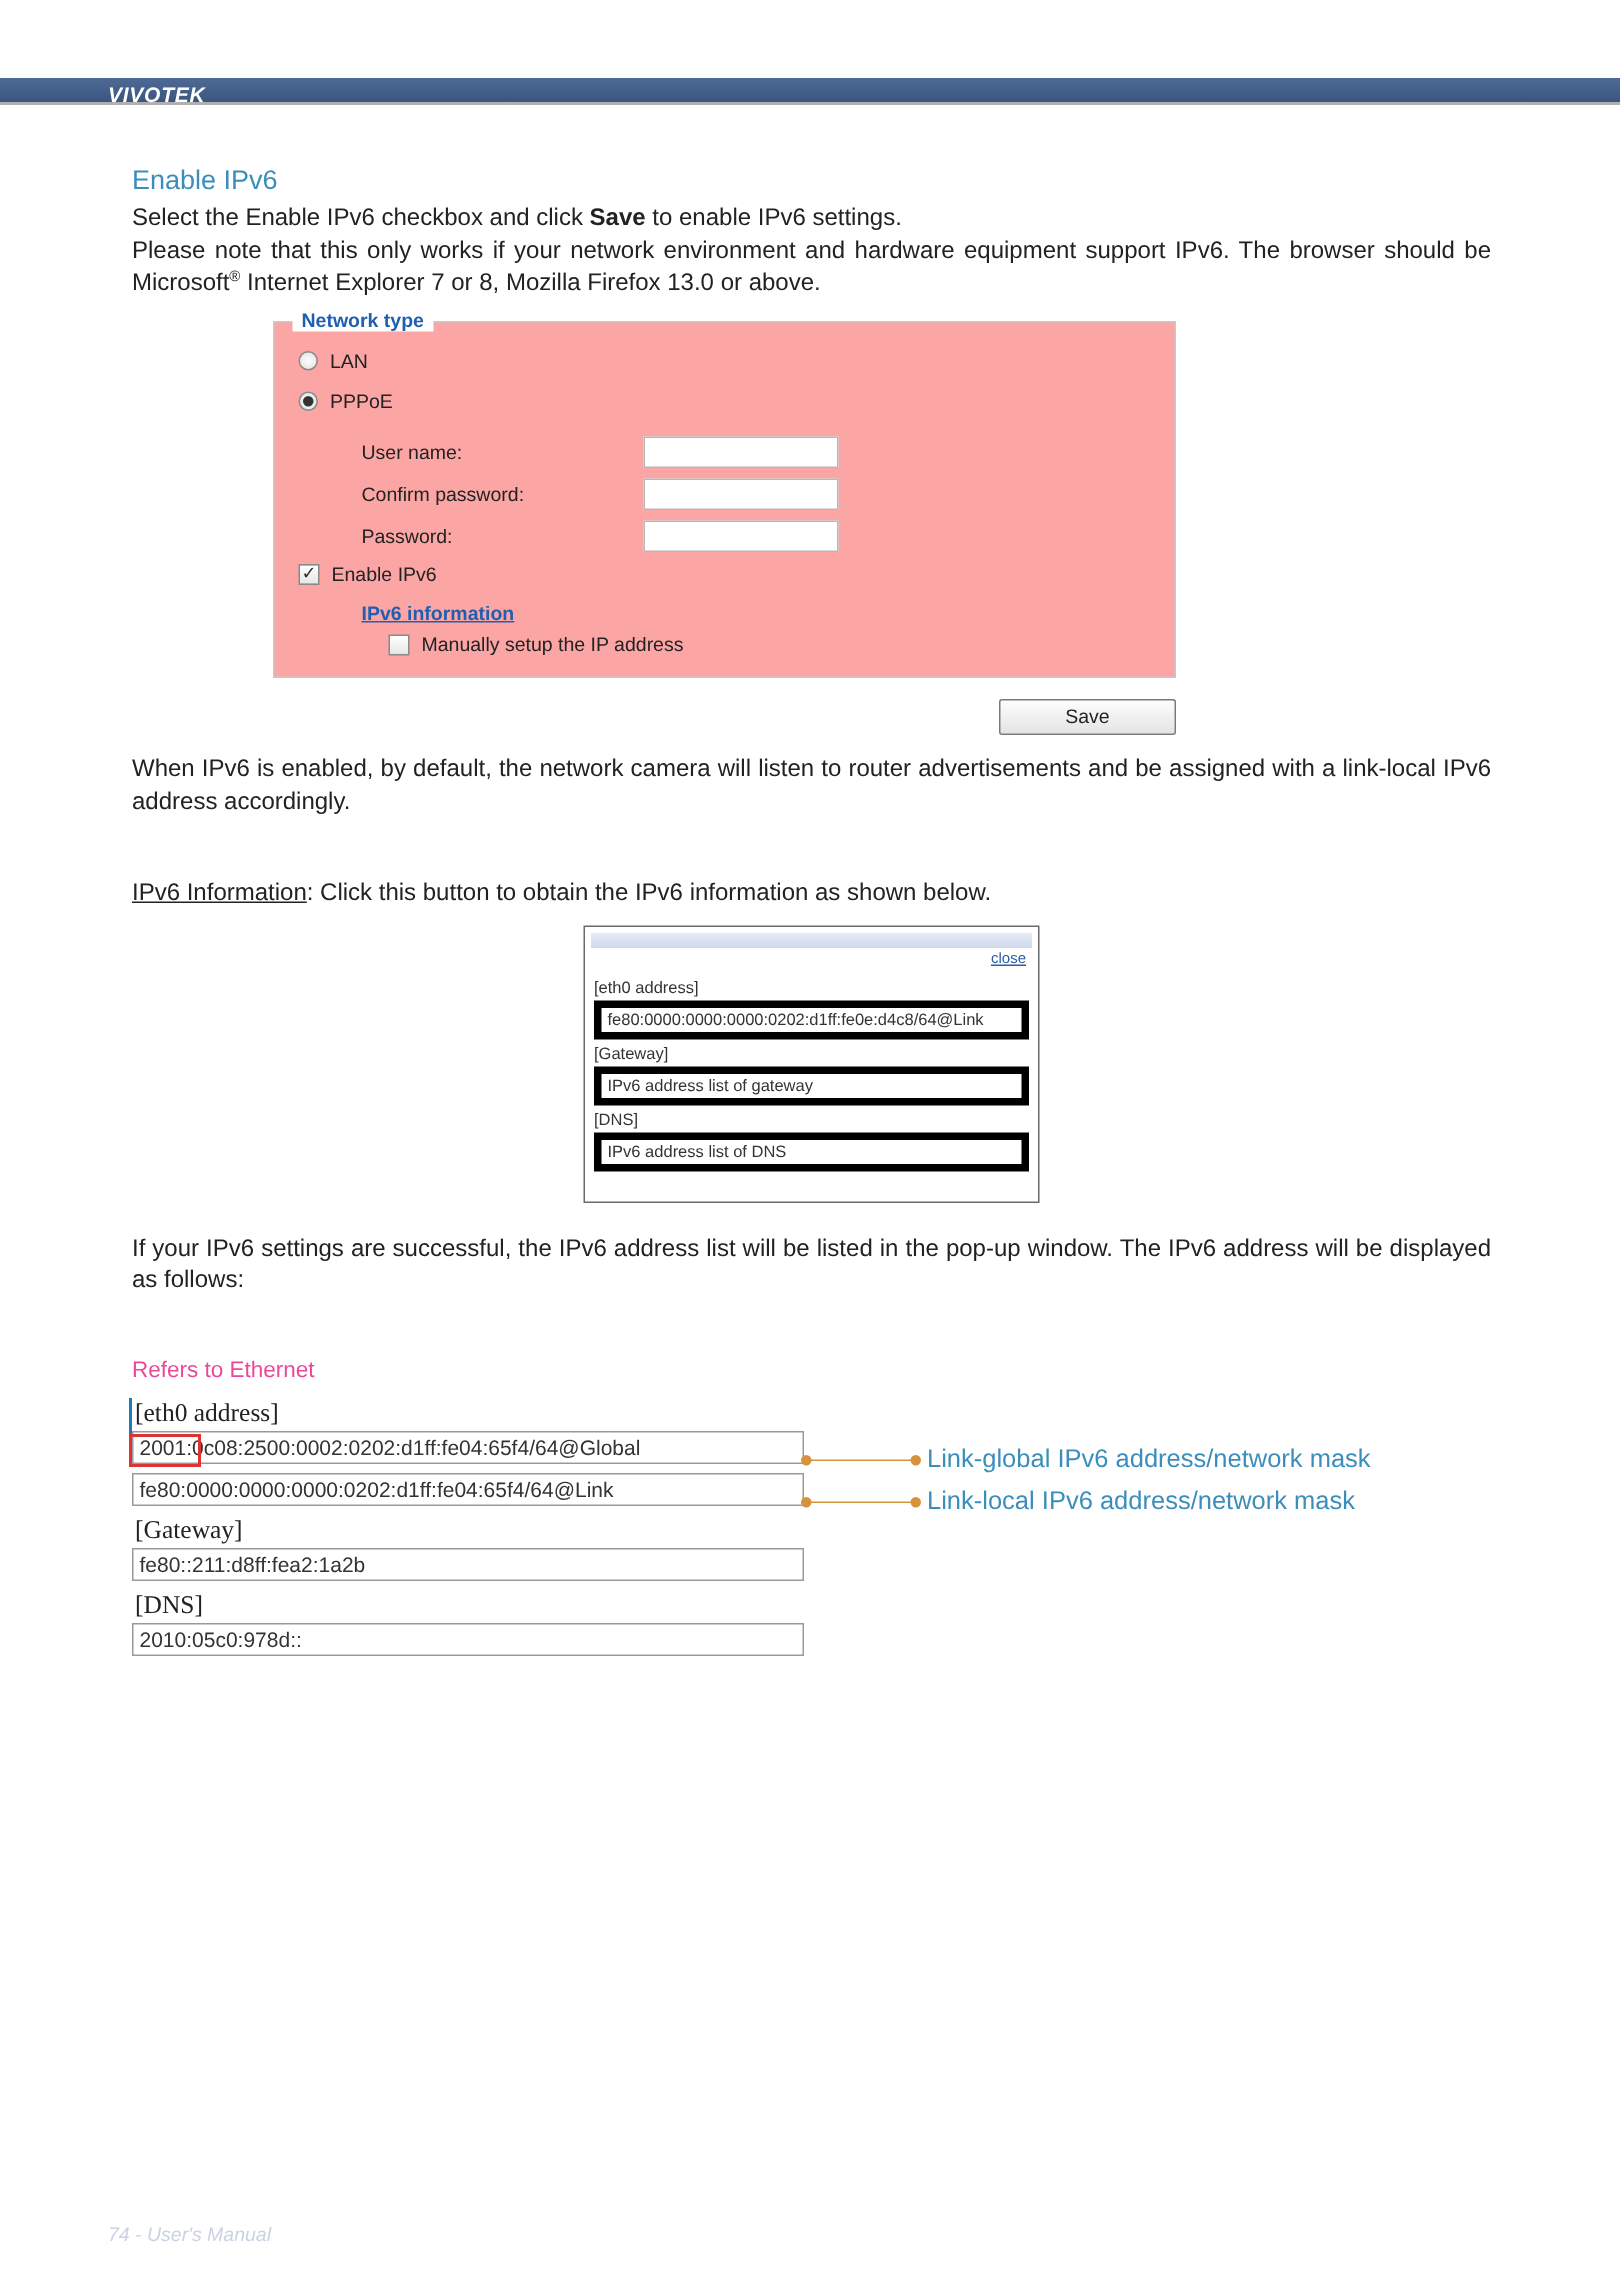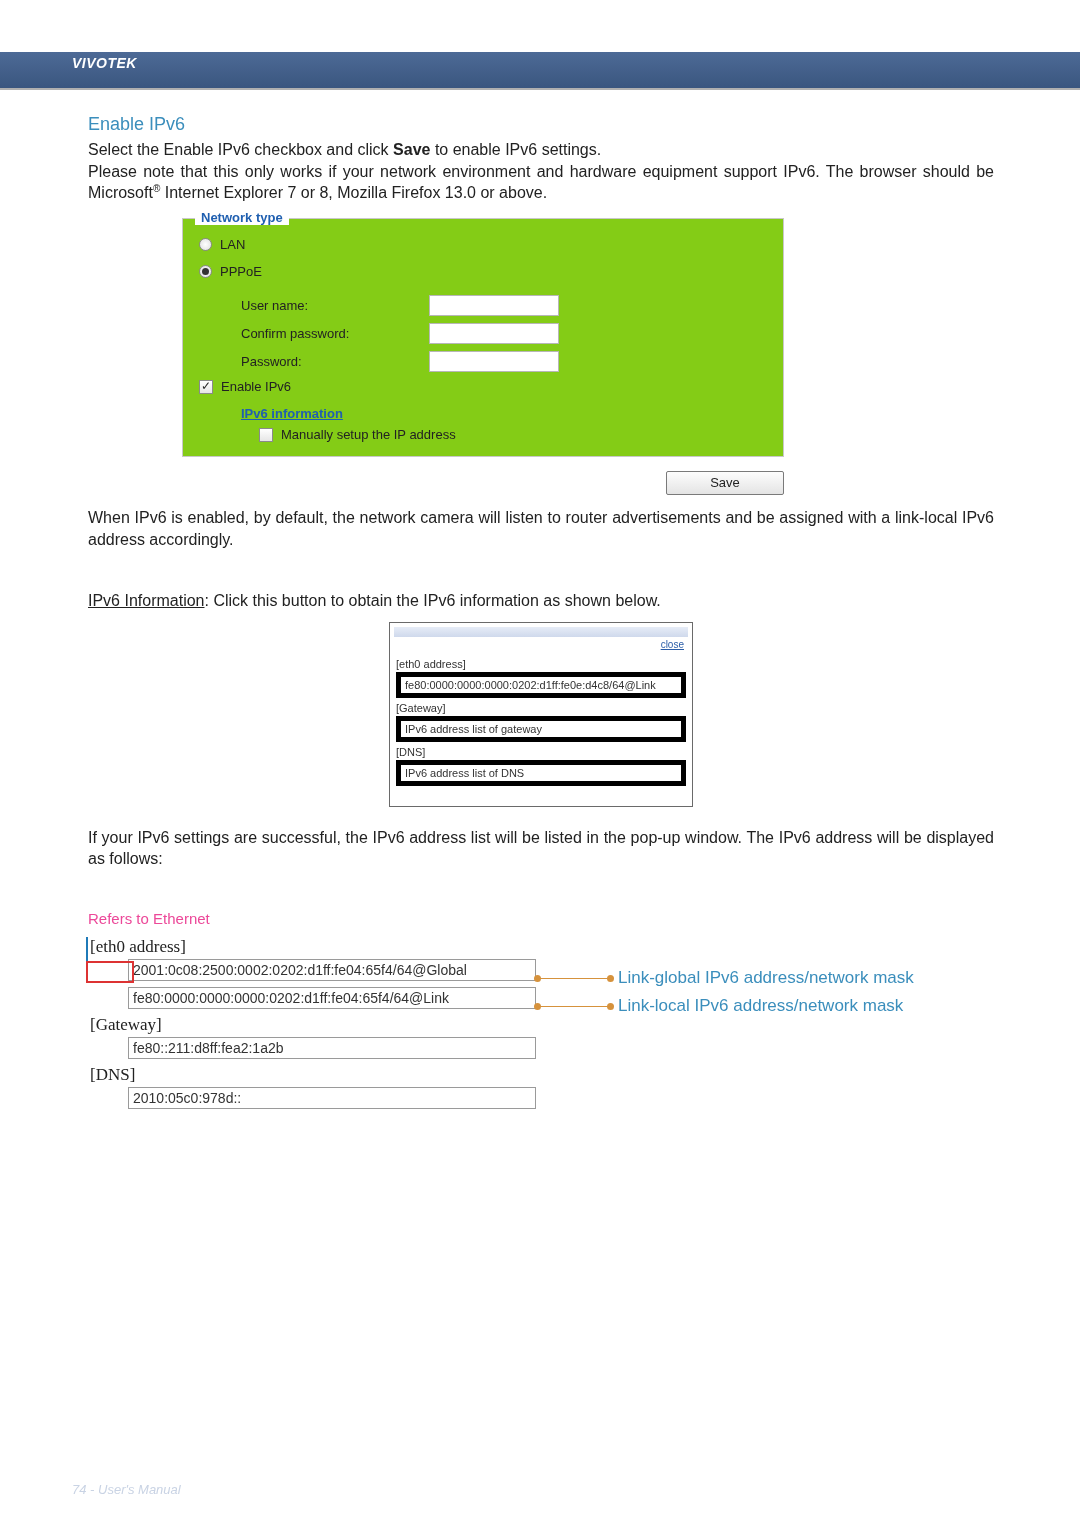--- a/index.html
+++ b/index.html
@@ -1,39 +1,39 @@
 <!DOCTYPE html>
 <html><head>
 <meta charset="utf-8">
 <style>
   * { box-sizing: border-box; margin: 0; padding: 0; }
   html, body { width: 1080px; background: #fff; font-family: Arial, Helvetica, sans-serif; color: #222; }
   .page { width: 1080px; min-height: 1527px; position: relative; background: #fff; }
   .top-spacer { height: 52px; }
   .brand-bar {
-    height: 38px;
+    height: 18px;
     background: linear-gradient(#4d6a96, #3a567f);
     border-bottom: 2px solid #b0b0b0;
     padding-left: 72px;
     color: #fff;
     font-style: italic;
     font-weight: bold;
     font-size: 14px;
     line-height: 22px;
     letter-spacing: 0.5px;
   }
-  .content { padding: 24px 86px 0 88px; }
+  .content { padding: 40px 86px 0 88px; }
   .h-blue { color: #3b8ebc; font-size: 18px; margin-bottom: 4px; }
   .body-text { font-size: 16px; line-height: 1.35; text-align: justify; }
   .body-text .bold { font-weight: bold; }
   .body-text sup { font-size: 10px; }
 
   
   .ntwrap { width: 602px; margin: 14px 0 6px 94px; }
-  .fieldset { border: 1px solid #c8c8c8; position: relative; padding: 18px 14px 14px 14px; background: #84cc16; }
+  .fieldset { border: 1px solid #c8c8c8; position: relative; padding: 18px 14px 14px 14px; background: #fca5a5; }
   .fieldset .legend { position: absolute; top: -9px; left: 12px; background: #fff; padding: 0 6px; color: #1f5fb0; font-weight: bold; font-size: 13px; }
   .radio-row { display: flex; align-items: center; gap: 8px; font-size: 13px; margin-bottom: 12px; margin-left: 2px; }
   .radio { width: 13px; height: 13px; border-radius: 50%; border: 1px solid #8a8a8a; background: radial-gradient(#fff, #ddd); position: relative; }
   .radio.selected::after { content: ""; position: absolute; left: 2px; top: 2px; width: 7px; height: 7px; border-radius: 50%; background: #333; }
   .sub-rows { margin-left: 44px; }
   .sub-row { display: flex; align-items: center; height: 28px; font-size: 13px; }
   .sub-row .lbl { width: 188px; }
   .txt { width: 130px; height: 21px; border: 1px solid #b7b7b7; background: #fff; }
   .chk-row { display: flex; align-items: center; gap: 8px; font-size: 13px; margin-top: 4px; margin-left: 2px; }
   .chk { width: 14px; height: 14px; border: 1px solid #8a8a8a; background: linear-gradient(#fff,#e6e6e6); position: relative; }
@@ -55,21 +55,21 @@
   .popup .close { text-align: right; color: #2b5da8; font-size: 10px; text-decoration: underline; padding-right: 4px; }
   .popup-inner { padding: 4px 2px 16px 2px; font-size: 11px; color: #333; }
   .popup .box { border: 5px solid #000000; padding: 2px 4px; margin-top: 2px; background: #fff; }
   .popup .hdr { margin-top: 4px; }
 
   
   .ethsec-title { color: #ec4899; font-size: 15px; }
   .ethsec { margin-top: 10px; position: relative; width: 910px; }
   .eth-col { width: 448px; }
   .eth-hdr { font-family: "Times New Roman", serif; font-size: 17px; color: #222; margin-top: 6px; margin-left: 2px; }
-  .eth-box { border: 1px solid #9a9a9a; padding: 2px 4px; font-size: 14px; color: #333; margin-top: 2px; background: #fff; font-family: Arial, sans-serif; margin-left: 40px; }
+  .eth-box { border: 1px solid #9a9a9a; padding: 2px 4px; font-size: 14px; color: #333; margin-top: 2px; background: #fff; font-family: Arial, sans-serif; }
   .eth0-highlight { position: absolute; left: -2px; top: 24px; width: 48px; height: 22px; border: 2px solid #d33; pointer-events: none; }
   .eth-tick { position: absolute; left: -2px; top: 0; width: 2px; height: 26px; border-left: 2px solid #1f7ab8; }
   .callout-line { position: absolute; height: 0; border-top: 1px solid #d6923c; }
   .callout-line .node { position: absolute; width: 7px; height: 7px; background: #d6923c; border-radius: 50%; top: -4px; }
   .callout-text { color: #3b8ebc; font-size: 17px; position: absolute; white-space: nowrap; }
 
   .footer { position: absolute; left: 72px; bottom: 30px; color: #c9d3e4; font-style: italic; font-size: 13px; }
 </style>
 </head>
 <body>

